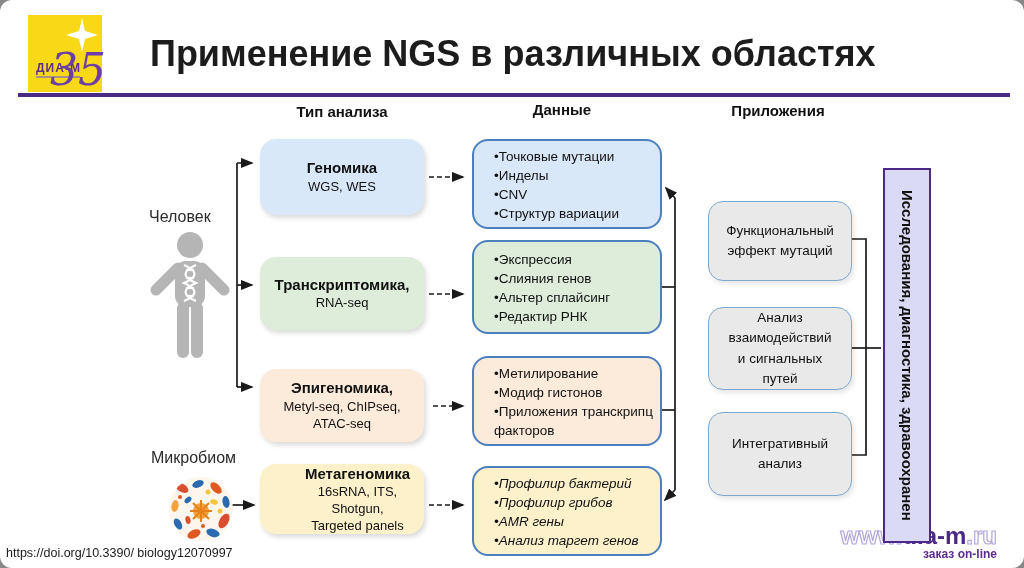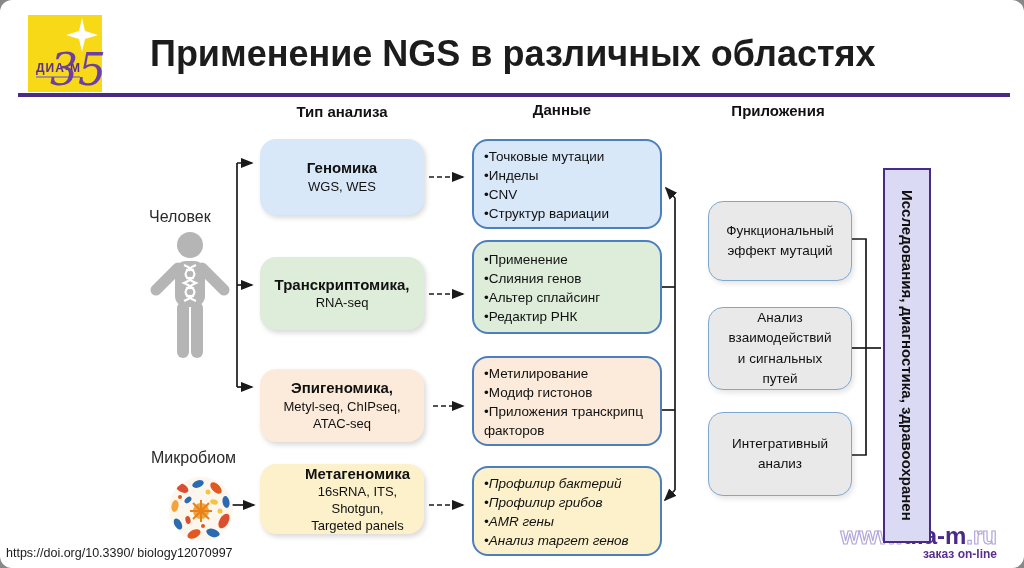--- a/index.html
+++ b/index.html
@@ -36,21 +36,21 @@
   
   .type-box {
     position:absolute; left:260px; width:164px; border-radius:16px; z-index:2;
     display:flex; flex-direction:column; justify-content:center; align-items:center;
     text-align:center; box-shadow:2px 3px 5px rgba(0,0,0,0.15); padding:4px 6px;
   }
   .type-title { font-size:15px; font-weight:bold; color:#111; line-height:1.35; }
   .type-sub { font-size:13px; color:#111; line-height:1.3; }
   .data-box {
     position:absolute; left:472px; width:190px; border:2px solid #4C7FBE; border-radius:16px;
-    z-index:2; padding:8px 6px 6px 10px; display:flex; flex-direction:column; justify-content:center;
+    z-index:2; padding:8px 6px 6px 20px; display:flex; flex-direction:column; justify-content:center;
   }
   .data-item { font-size:13.5px; color:#111; line-height:1.42; }
   .data-item::before { content:"\2022"; }
   .data-item:empty { display:none; }
   .app-box {
     position:absolute; left:708px; width:144px; background:#E9E9E9; border:1.5px solid #7FA8CF;
     border-radius:15px; z-index:2; display:flex; align-items:center; justify-content:center;
     text-align:center; font-size:13.5px; color:#111; line-height:1.5; padding:6px 24px;
     box-shadow:2px 3px 5px rgba(0,0,0,0.10);
   }
@@ -197,21 +197,21 @@
     <div class="type-sub">Targeted panels</div>
   </div>
 
   <div class="data-box" style="top: 139px; height: 90px; background: rgb(217, 232, 249);">
     <div class="data-item">Точковые мутации</div>
     <div class="data-item">Инделы</div>
     <div class="data-item">CNV</div>
     <div class="data-item">Структур вариации</div>
   </div>
   <div class="data-box" style="top: 240px; height: 94px; background: rgb(222, 237, 218);">
-    <div class="data-item">Применение</div>
+    <div class="data-item">Экспрессия</div>
     <div class="data-item">Слияния генов</div>
     <div class="data-item">Альтер сплайсинг</div>
     <div class="data-item">Редактир РНК</div>
   </div>
   <div class="data-box" style="top: 356px; height: 90px; background: rgb(252, 235, 218);">
     <div class="data-item">Метилирование</div>
     <div class="data-item">Модиф гистонов</div>
     <div class="data-item">Приложения транскрипц факторов</div>
   </div>
   <div class="data-box" style="top: 466px; height: 90px; background: rgb(252, 241, 203); font-style: italic;">

